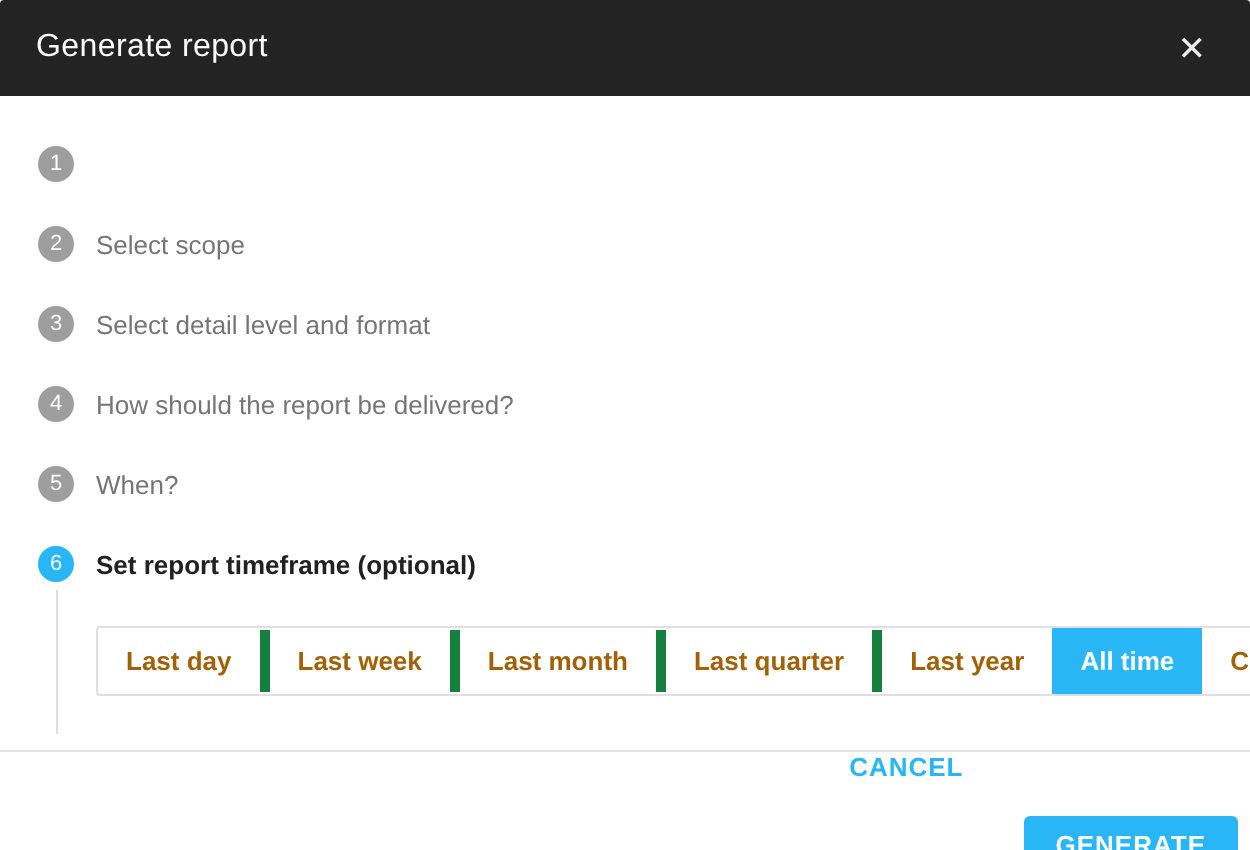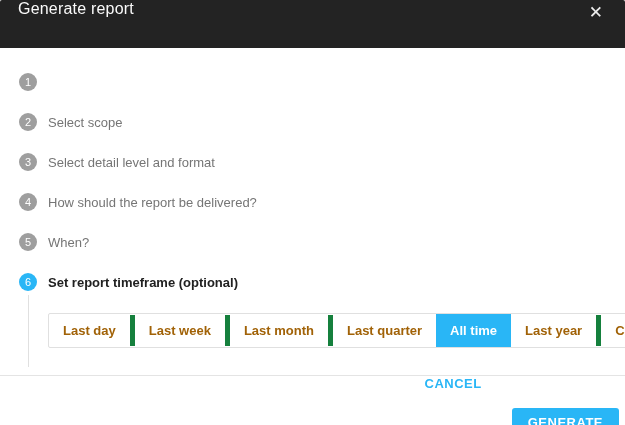--- a/index.html
+++ b/index.html
@@ -13,21 +13,21 @@
     position: relative;
     width: 625px;
     height: 425px;
     background: #ffffff;
   }
   
   .header {
     height: 48px;
     background: #232323;
     display: flex;
-    align-items: flex-start;
+    align-items: center;
     padding: 0 18px;
     border-radius: 2px 2px 0 0;
   }
   .header-title {
     color: #fafafa;
     font-size: 16px;
     font-weight: normal;
     letter-spacing: 0.2px;
   }
   .close-btn {
@@ -178,22 +178,22 @@
   </div>
 
   <div class="connector"></div>
 
   <div class="tf-wrap">
     <div class="tf-group">
       <span class="tf-btn">Last day</span>
       <span class="tf-btn">Last week</span>
       <span class="tf-btn">Last month</span>
       <span class="tf-btn">Last quarter</span>
+      <span class="tf-btn">Last year</span>
       <span class="tf-btn selected">All time</span>
-      <span class="tf-btn">Last year</span>
       <span class="tf-btn">Custom</span>
     </div>
   </div>
 
   <div class="footer">
     <button class="cancel-btn">CANCEL</button>
     <button class="generate-btn">GENERATE</button>
   </div>
 
 </div>

